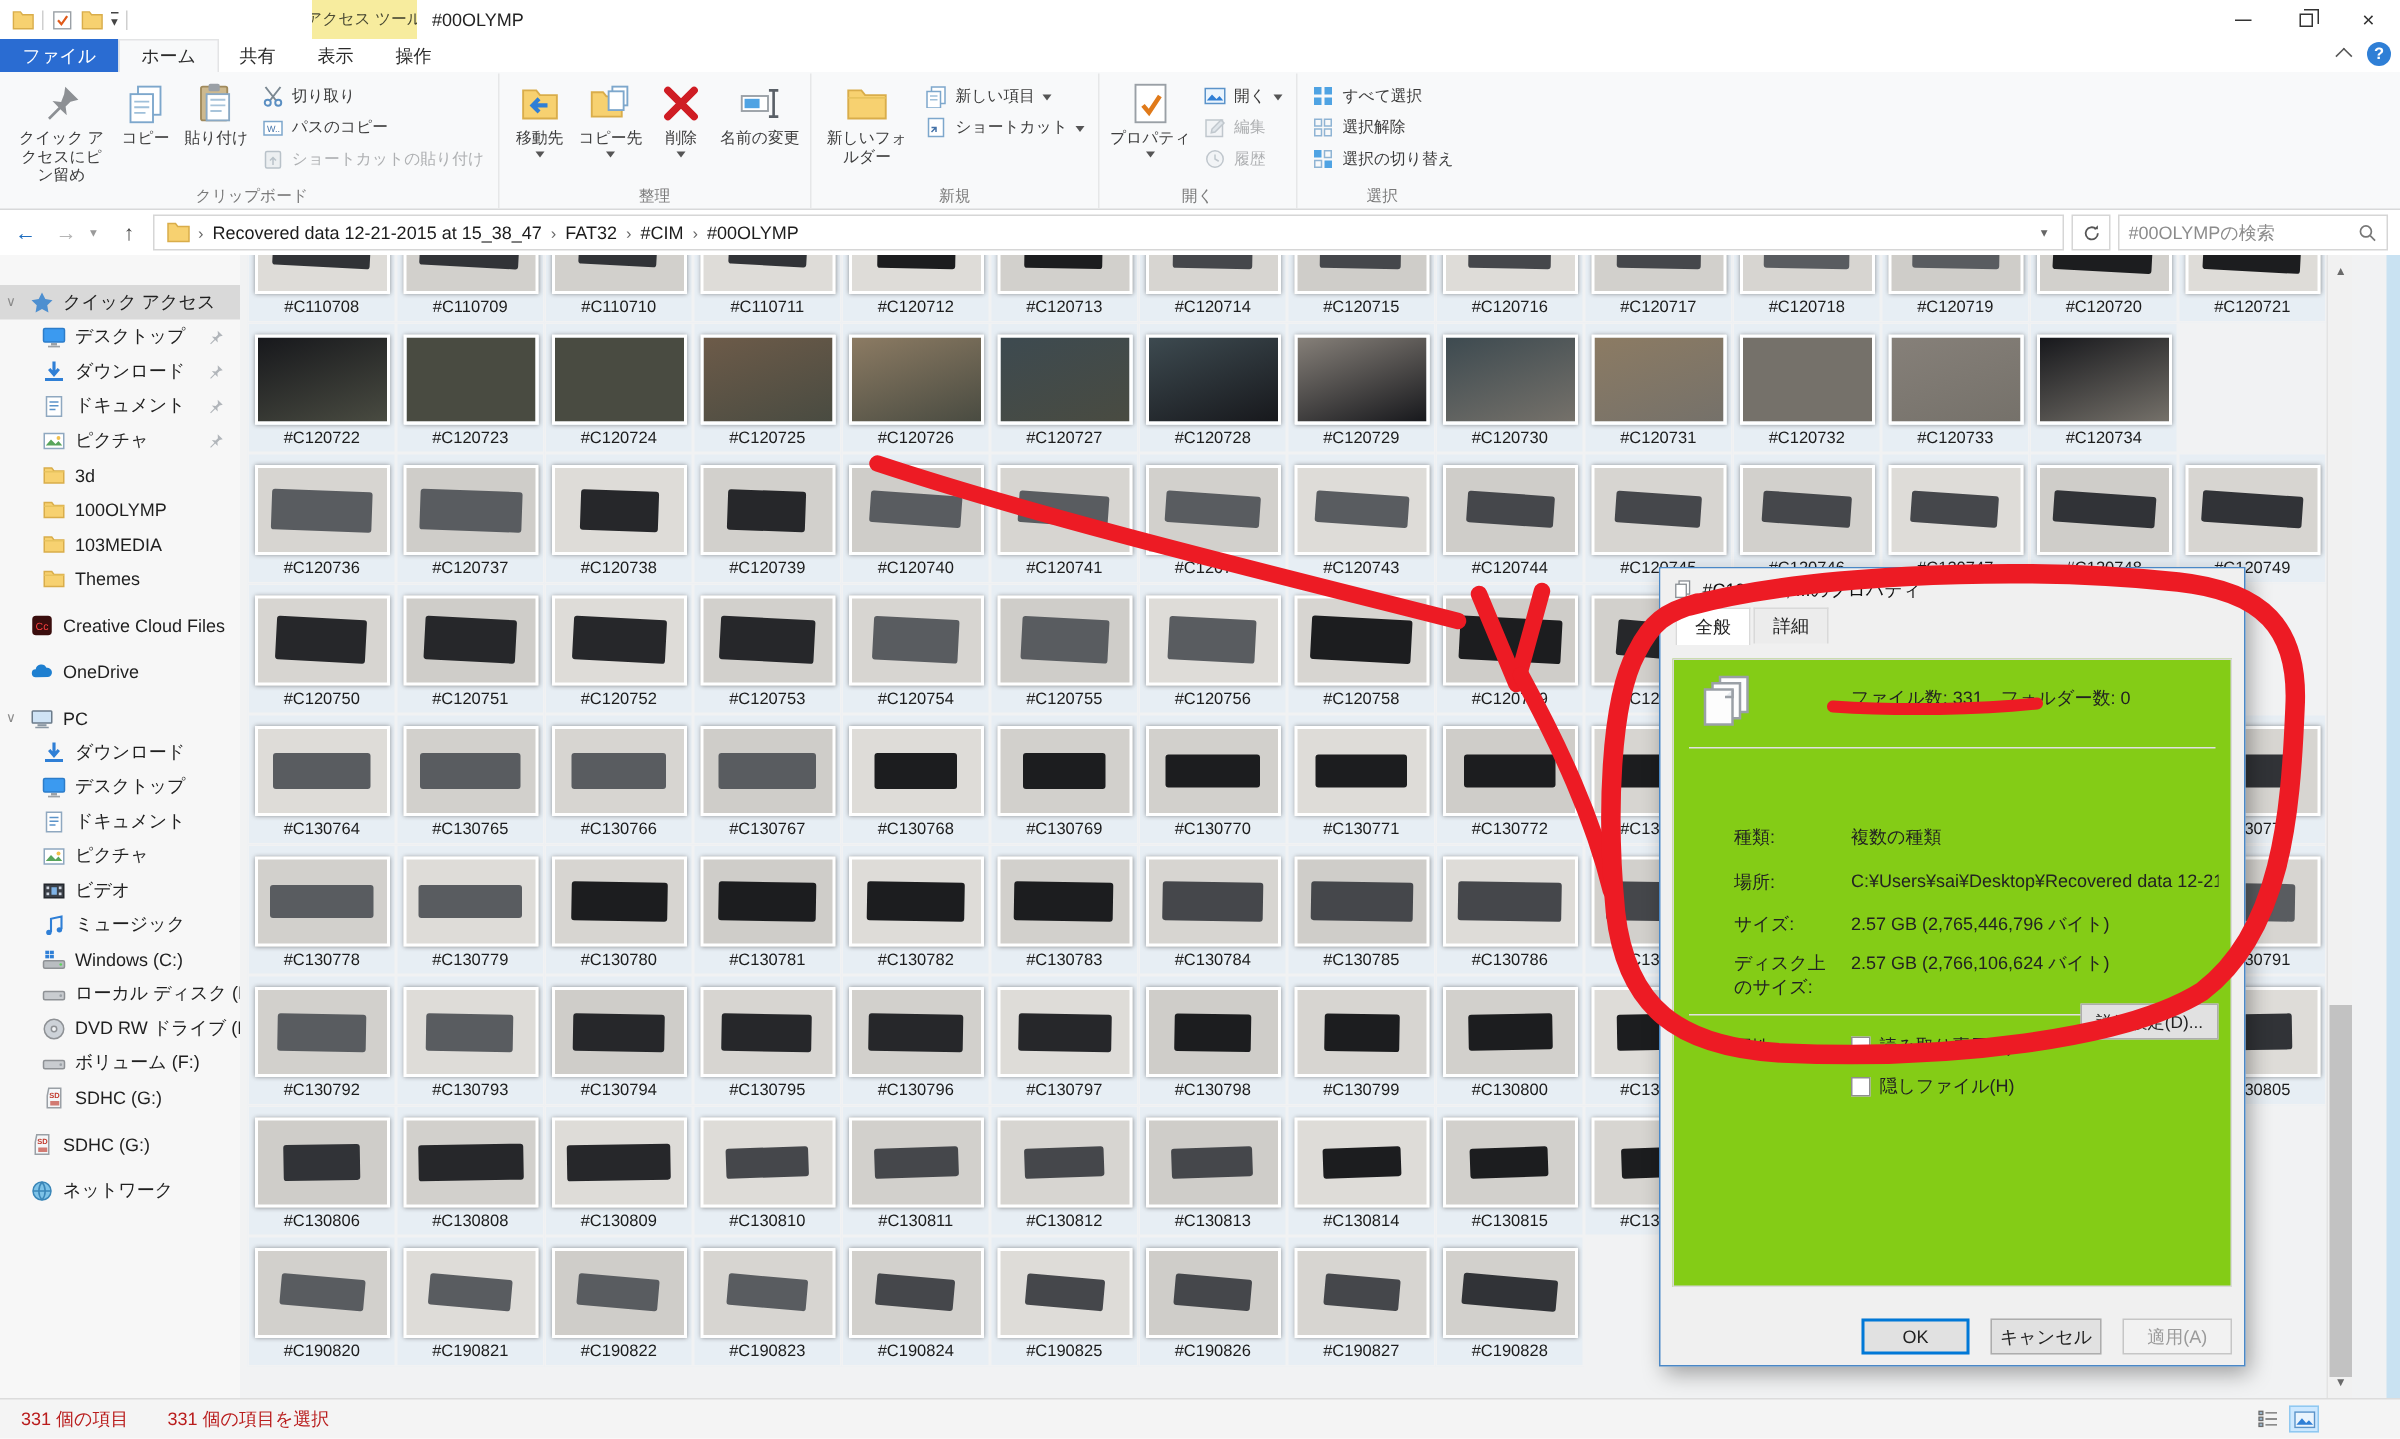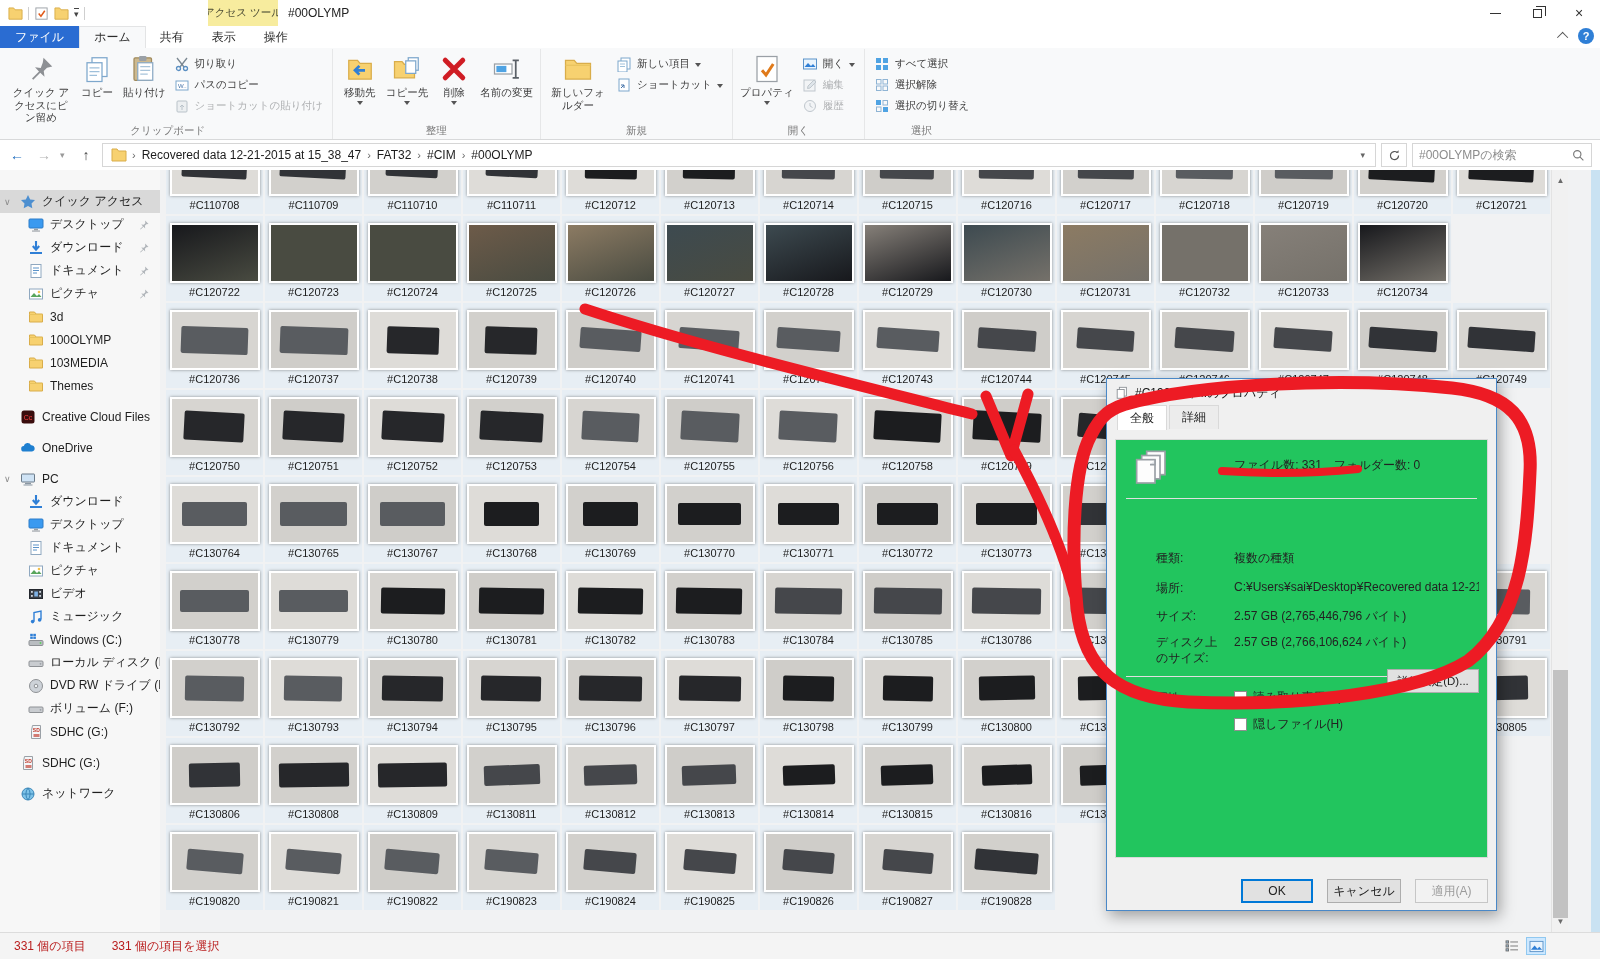--- a/index.html
+++ b/index.html
@@ -98,21 +98,21 @@
 
   
   .dialog { position:absolute; left:1106px; top:378px; width:391px; height:533px; background:#f0f0f0;
     border:1px solid #4a88c7; box-shadow:3px 5px 14px rgba(0,0,0,.35); z-index:50; }
   .dlg-titlebar { height:28px; display:flex; align-items:center; padding:0 0 0 8px; background:#f0f0f0; }
   .dlg-title { margin-left:6px; font-size:12px; color:#111; }
   .dlg-close { margin-left:auto; width:34px; height:27px; display:flex; align-items:center; justify-content:center; font-size:14px; color:#333; }
   .dlg-tabs { display:flex; padding-left:10px; height:22px; align-items:flex-end; }
   .dlg-tab { padding:3px 12px; border:1px solid #d9d9d9; border-bottom:none; background:#ececec; font-size:12px; margin-right:2px; color:#222; }
   .dlg-tab.active { background:#fff; position:relative; top:1px; padding-top:4px; }
-  .dlg-page { position:absolute; left:8px; right:8px; top:60px; bottom:52px; background:#22c55e; border:1px solid #d9d9d9; }
+  .dlg-page { position:absolute; left:8px; right:8px; top:60px; bottom:52px; background:#84cc16; border:1px solid #d9d9d9; }
   .dlg-row-label { position:absolute; left:40px; color:#222; }
   .dlg-row-value { position:absolute; left:118px; right:8px; white-space:nowrap; overflow:hidden; color:#222; }
   .dlg-hr { position:absolute; left:10px; right:10px; height:1px; background:#e0e0e0; }
   .dlg-check { display:flex; align-items:center; gap:6px; position:absolute; left:118px; color:#222; }
   .cbox { width:13px; height:13px; border:1px solid #8f8f8f; background:#fff; flex:0 0 auto; }
   .dlg-btn { position:absolute; height:24px; background:#e1e1e1; border:1px solid #adadad; font-size:12px; color:#222;
     display:flex; align-items:center; justify-content:center; font-family:inherit; }
   .dlg-btn.okfocus { border:2px solid #0078d7; }
   .dlg-btn.disabled { color:#9b9b9b; background:#f2f2f2; border-color:#c6c6c6; }
   .advanced-btn { position:absolute; right:8px; width:92px; height:24px; background:#e1e1e1; border:1px solid #adadad; font-size:11.5px;
@@ -962,20 +962,26 @@
               </div>
               <div class="cell-label">#C130764</div>
             </div>
             <div class="cell">
               <div class="thumb" style="background: rgb(210, 208, 204);">
                 <div class="dev" style="width: 77%; height: 42%; background: rgb(89, 92, 96); transform: rotate(0deg);"></div>
               </div>
               <div class="cell-label">#C130765</div>
             </div>
             <div class="cell">
+              <div class="thumb" style="background: rgb(215, 213, 209);">
+                <div class="dev" style="width: 74%; height: 42%; background: rgb(89, 92, 96); transform: rotate(0deg);"></div>
+              </div>
+              <div class="cell-label">#C130766</div>
+            </div>
+            <div class="cell">
               <div class="thumb" style="background: rgb(207, 205, 201);">
                 <div class="dev" style="width: 75%; height: 42%; background: rgb(89, 92, 96); transform: rotate(0deg);"></div>
               </div>
               <div class="cell-label">#C130767</div>
             </div>
             <div class="cell">
               <div class="thumb" style="background: rgb(222, 220, 216);">
                 <div class="dev" style="width: 64%; height: 42%; background: rgb(28, 29, 31); transform: rotate(0deg);"></div>
               </div>
               <div class="cell-label">#C130768</div>
@@ -1218,20 +1224,26 @@
               <div class="thumb" style="background: rgb(210, 208, 204);">
                 <div class="dev" style="width: 81%; height: 42%; background: rgb(38, 39, 42); transform: rotate(-1deg);"></div>
               </div>
               <div class="cell-label">#C130808</div>
             </div>
             <div class="cell">
               <div class="thumb" style="background: rgb(222, 220, 216);">
                 <div class="dev" style="width: 80%; height: 42%; background: rgb(38, 39, 42); transform: rotate(-1deg);"></div>
               </div>
               <div class="cell-label">#C130809</div>
+            </div>
+            <div class="cell">
+              <div class="thumb" style="background: rgb(222, 220, 216);">
+                <div class="dev" style="width: 64%; height: 36%; background: rgb(69, 71, 75); transform: rotate(-2deg);"></div>
+              </div>
+              <div class="cell-label">#C130810</div>
             </div>
             <div class="cell">
               <div class="thumb" style="background: rgb(210, 208, 204);">
                 <div class="dev" style="width: 65%; height: 36%; background: rgb(69, 71, 75); transform: rotate(-2deg);"></div>
               </div>
               <div class="cell-label">#C130811</div>
             </div>
             <div class="cell">
               <div class="thumb" style="background: rgb(215, 213, 209);">
                 <div class="dev" style="width: 62%; height: 36%; background: rgb(69, 71, 75); transform: rotate(-2deg);"></div>

